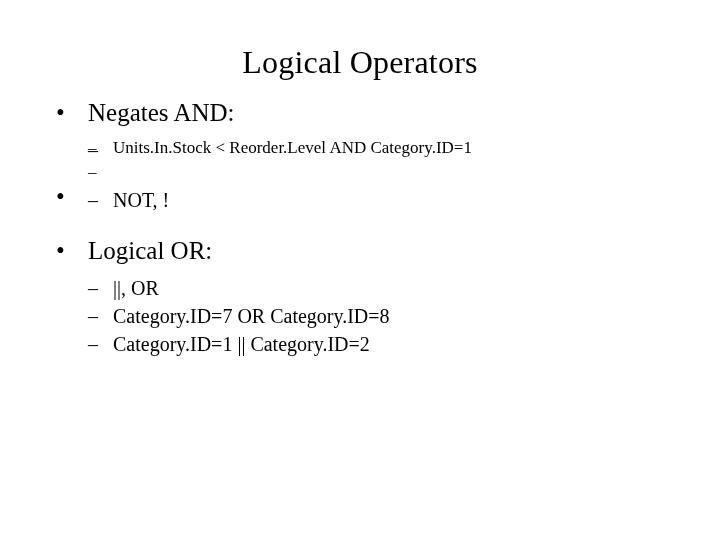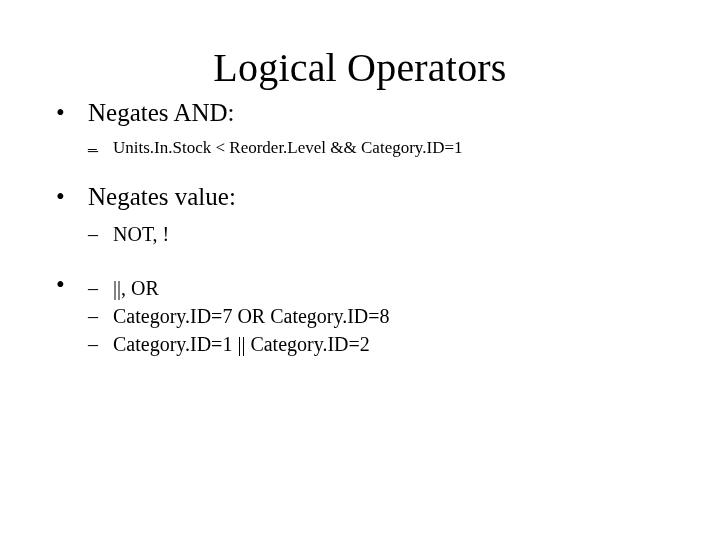--- a/index.html
+++ b/index.html
@@ -20,21 +20,21 @@
     overflow: hidden;
   }
 
   
   .slide-title {
     position: absolute;
     left: 0;
     top: 22px;
     width: 720px;
     text-align: center;
-    font-size: 40px;
+    font-size: 32px;
     line-height: 38px;
     font-weight: normal;
     letter-spacing: 0.2px;
     white-space: nowrap;
   }
 
   
   .body-block {
     position: absolute;
     left: 0;
@@ -102,30 +102,30 @@
 <div class="slide">
 
   <h1 class="slide-title">Logical Operators</h1>
 
   <div class="body-block">
 
   <div class="group">
         <div class="bullet-row lvl1"><span class="marker">•</span><span>Negates AND:</span></div>
         <div class="spacer-sm"></div>
         <div class="bullet-row lvl2"><span class="marker">–</span></div>
+        <div class="bullet-row lvl3"><span class="marker">–</span><span>Units.In.Stock &lt; Reorder.Level AND Category.ID=1</span></div>
         <div class="bullet-row lvl3"><span class="marker">–</span></div>
-        <div class="bullet-row lvl3"><span class="marker">–</span><span>Units.In.Stock &lt; Reorder.Level &amp;&amp; Category.ID=1</span></div>
       </div>
       <div class="group">
-        <div class="bullet-row lvl1"><span class="marker">•</span><span>Negates value:</span></div>
+        <div class="bullet-row lvl1"><span class="marker">•</span></div>
         <div class="spacer-sm"></div>
         <div class="bullet-row lvl2"><span class="marker">–</span><span>NOT, !</span></div>
       </div>
       <div class="group">
-        <div class="bullet-row lvl1"><span class="marker">•</span></div>
+        <div class="bullet-row lvl1"><span class="marker">•</span><span>Logical OR:</span></div>
         <div class="spacer-sm"></div>
         <div class="bullet-row lvl2"><span class="marker">–</span><span>||, OR</span></div>
         <div class="bullet-row lvl2"><span class="marker">–</span><span>Category.ID=7 OR Category.ID=8</span></div>
         <div class="bullet-row lvl2"><span class="marker">–</span><span>Category.ID=1 || Category.ID=2</span></div>
       </div>
     </div>
 
 </div>
 
 </body></html>

